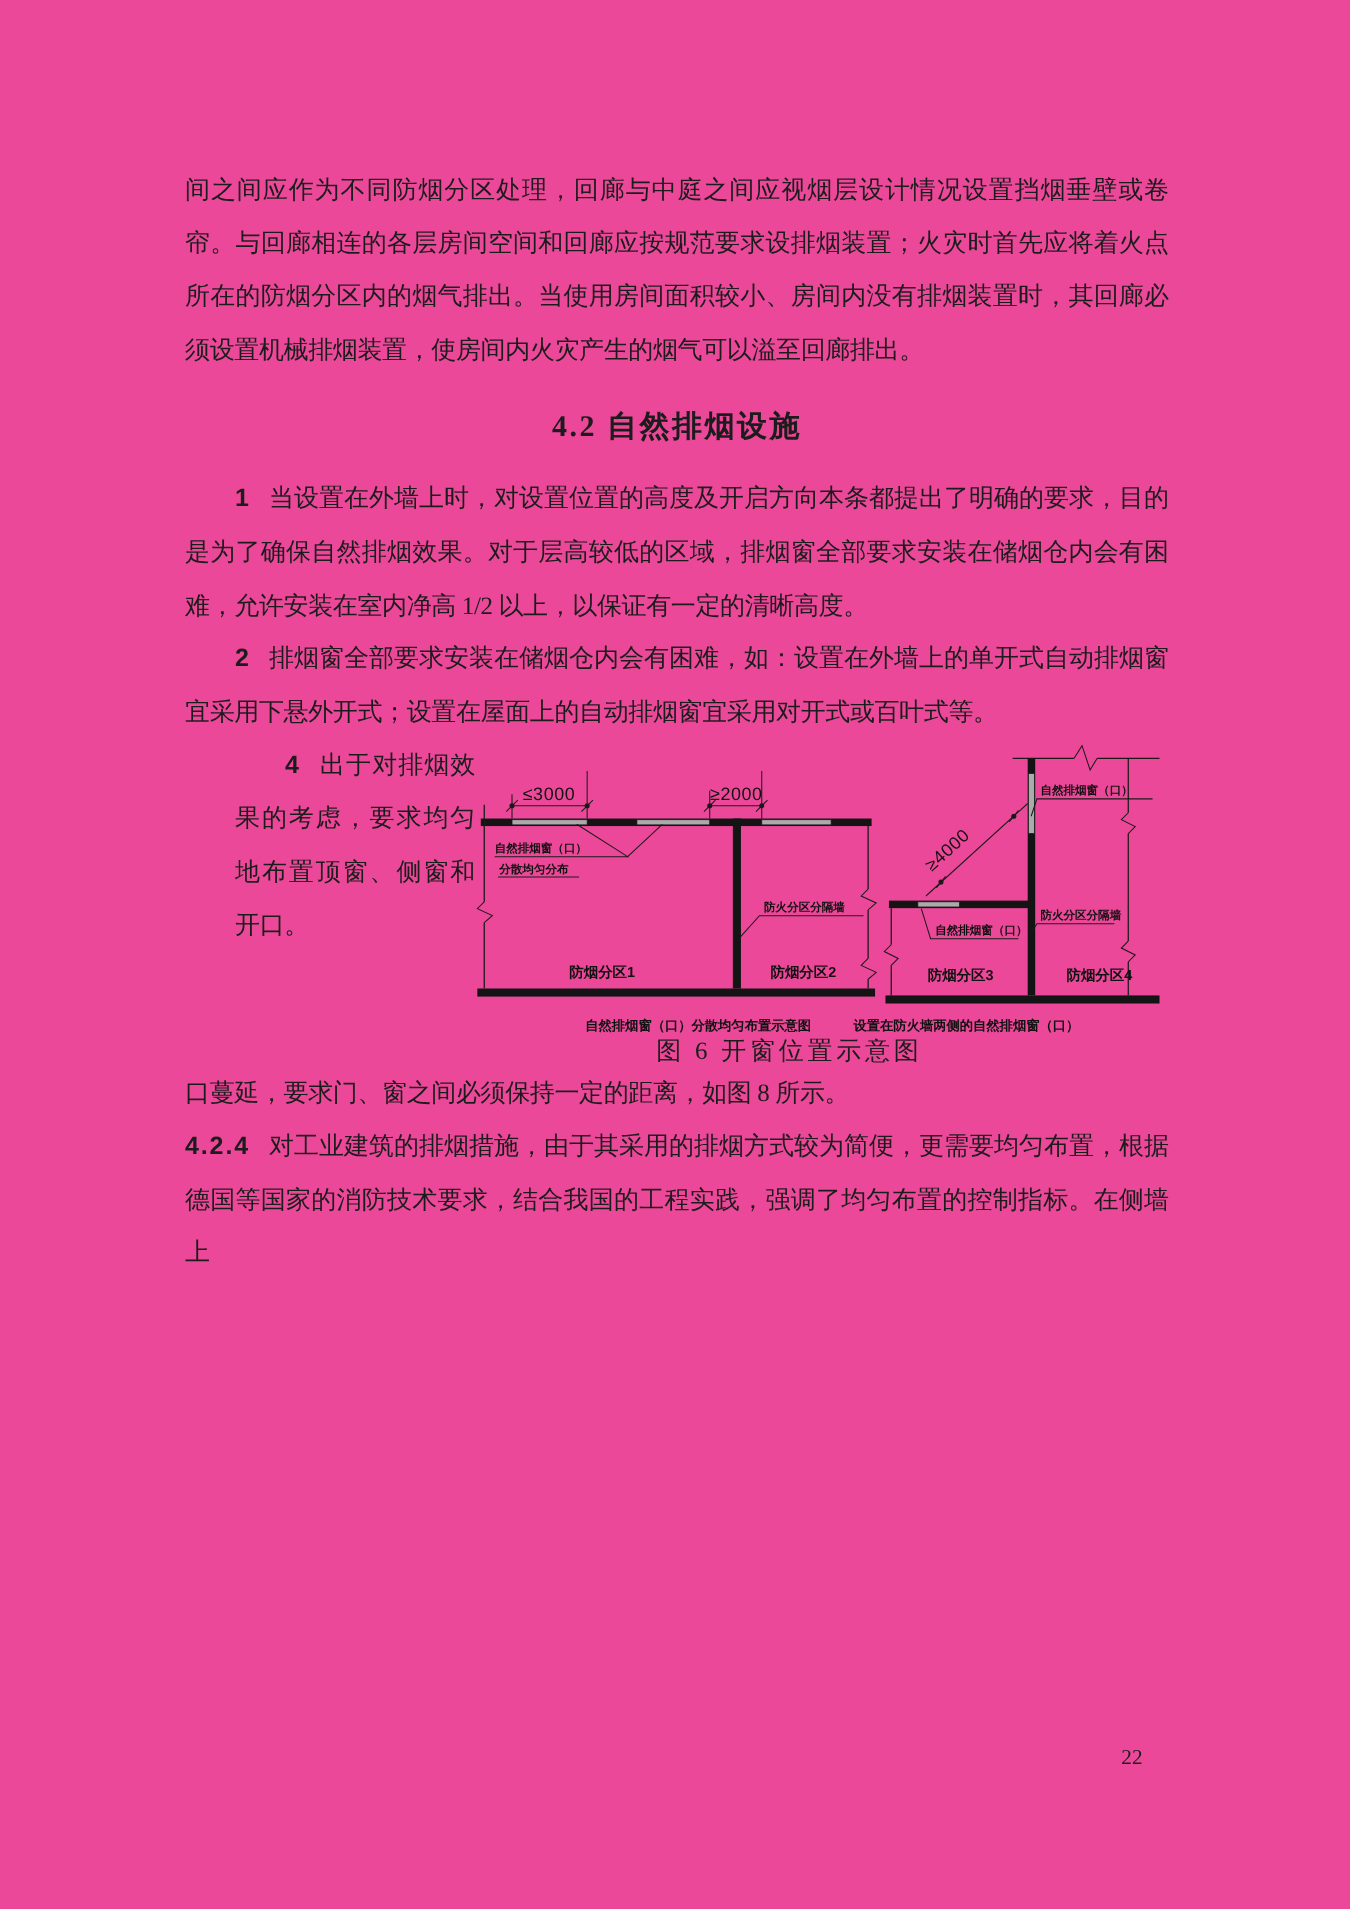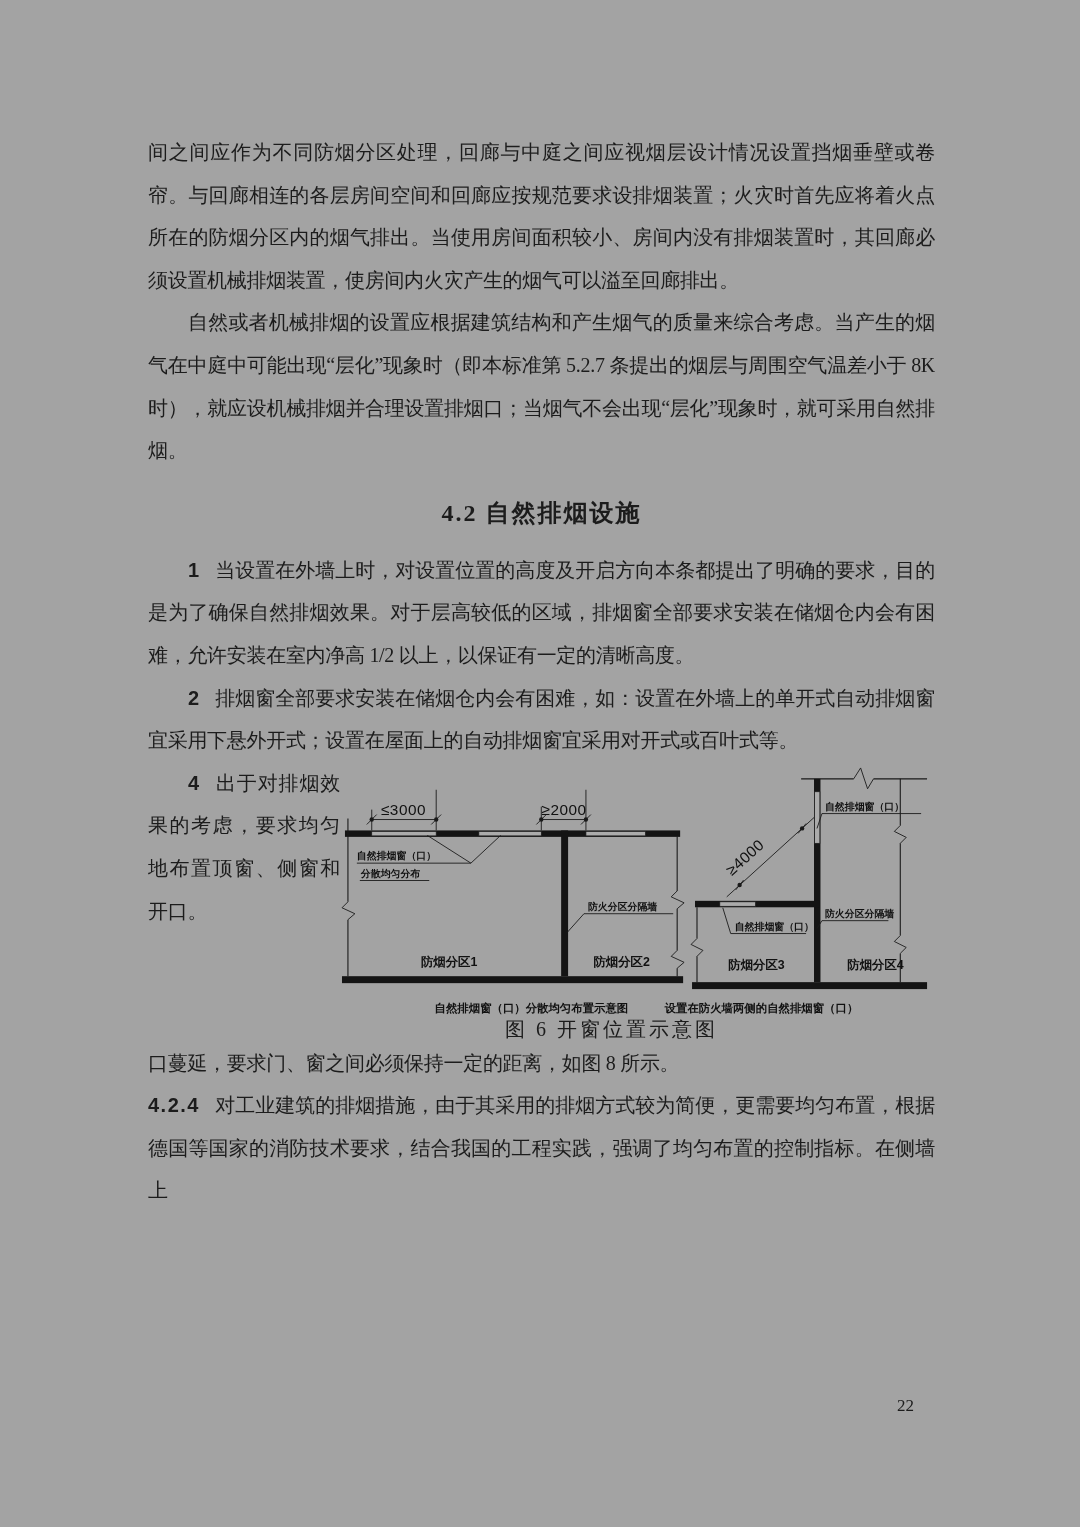--- a/index.html
+++ b/index.html
@@ -1,19 +1,19 @@
 <!DOCTYPE html>
 <html><head>
 <meta charset="utf-8">
 <style>
   html,body { margin:0; padding:0; background:#ffffff; }
   .page {
     position:relative;
     width:1080px; height:1527px;
-    background:#a3a3a3;
+    background:#ec4899;
     box-sizing:border-box;
     padding:131px 145px 0 148px;
     font-family:"Liberation Serif","DejaVu Serif",serif;
     color:#1c1c1c;
     overflow:hidden;
   }
   p.bt {
     margin:0;
     font-size:20px;
     line-height:42.6px;
@@ -35,21 +35,21 @@
   }
   h2.section-heading {
     margin:26px 0 21px 0;
     font-size:24px;
     line-height:30px;
     font-weight:bold;
     text-align:center;
     letter-spacing:2px;
   }
   .figure-row { display:flex; align-items:flex-start; }
-  .left-col { flex:0 0 192px; width:192px; }
+  .left-col { flex:0 0 192px; width:192px;margin-left:40px; }
   .figure-area { flex:1; }
   .figure-area svg { display:block; width:100%; height:auto; }
   .fig-caption {
     font-size:20px;
     line-height:26px;
     text-align:center;
     padding-right:52px;
     letter-spacing:3px;
     margin-top:-6px;
   }
@@ -70,21 +70,20 @@
   .svg-zone { font-family:"Liberation Sans","DejaVu Sans",sans-serif; font-weight:bold; font-size:12.5px; fill:#111; }
   .svg-cap { font-family:"Liberation Sans","DejaVu Sans",sans-serif; font-weight:bold; font-size:11.5px; fill:#111; }
 </style>
 </head>
 <body>
 
 <div class="page">
 
   <p class="bt">间之间应作为不同防烟分区处理，回廊与中庭之间应视烟层设计情况设置挡烟垂壁或卷帘。与回廊相连的各层房间空间和回廊应按规范要求设排烟装置；火灾时首先应将着火点所在的防烟分区内的烟气排出。当使用房间面积较小、房间内没有排烟装置时，其回廊必须设置机械排烟装置，使房间内火灾产生的烟气可以溢至回廊排出。</p>
 
-  <p class="bt indent">自然或者机械排烟的设置应根据建筑结构和产生烟气的质量来综合考虑。当产生的烟气在中庭中可能出现“层化”现象时（即本标准第 5.2.7 条提出的烟层与周围空气温差小于 8K 时），就应设机械排烟并合理设置排烟口；当烟气不会出现“层化”现象时，就可采用自然排烟。</p>
 
   <h2 class="section-heading">4.2 自然排烟设施</h2>
 
 
 
   <p class="bt indent"><span class="item-num">1</span><span>当设置在外墙上时，对设置位置的高度及开启方向本条都提出了明确的要求，目的是为了确保自然排烟效果。对于层高较低的区域，排烟窗全部要求安装在储烟仓内会有困难，允许安装在室内净高 1/2 以上，以保证有一定的清晰高度。</span></p>
 
   <p class="bt indent"><span class="item-num">2</span><span>排烟窗全部要求安装在储烟仓内会有困难，如：设置在外墙上的单开式自动排烟窗宜采用下悬外开式；设置在屋面上的自动排烟窗宜采用对开式或百叶式等。</span></p>
 
   <div class="figure-row">

